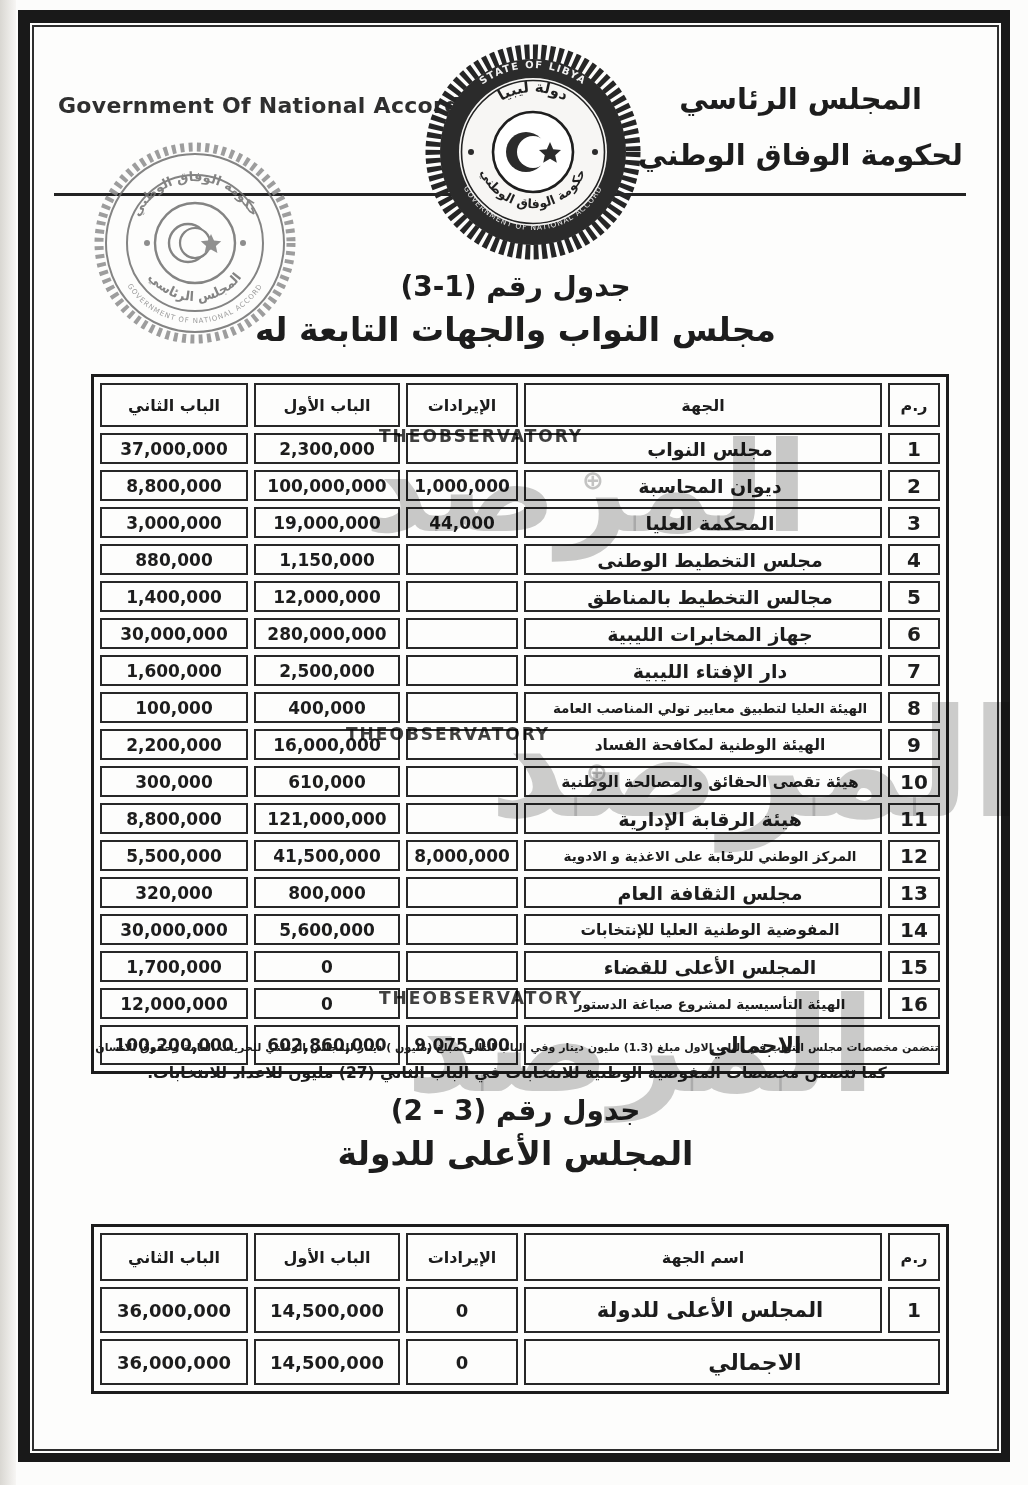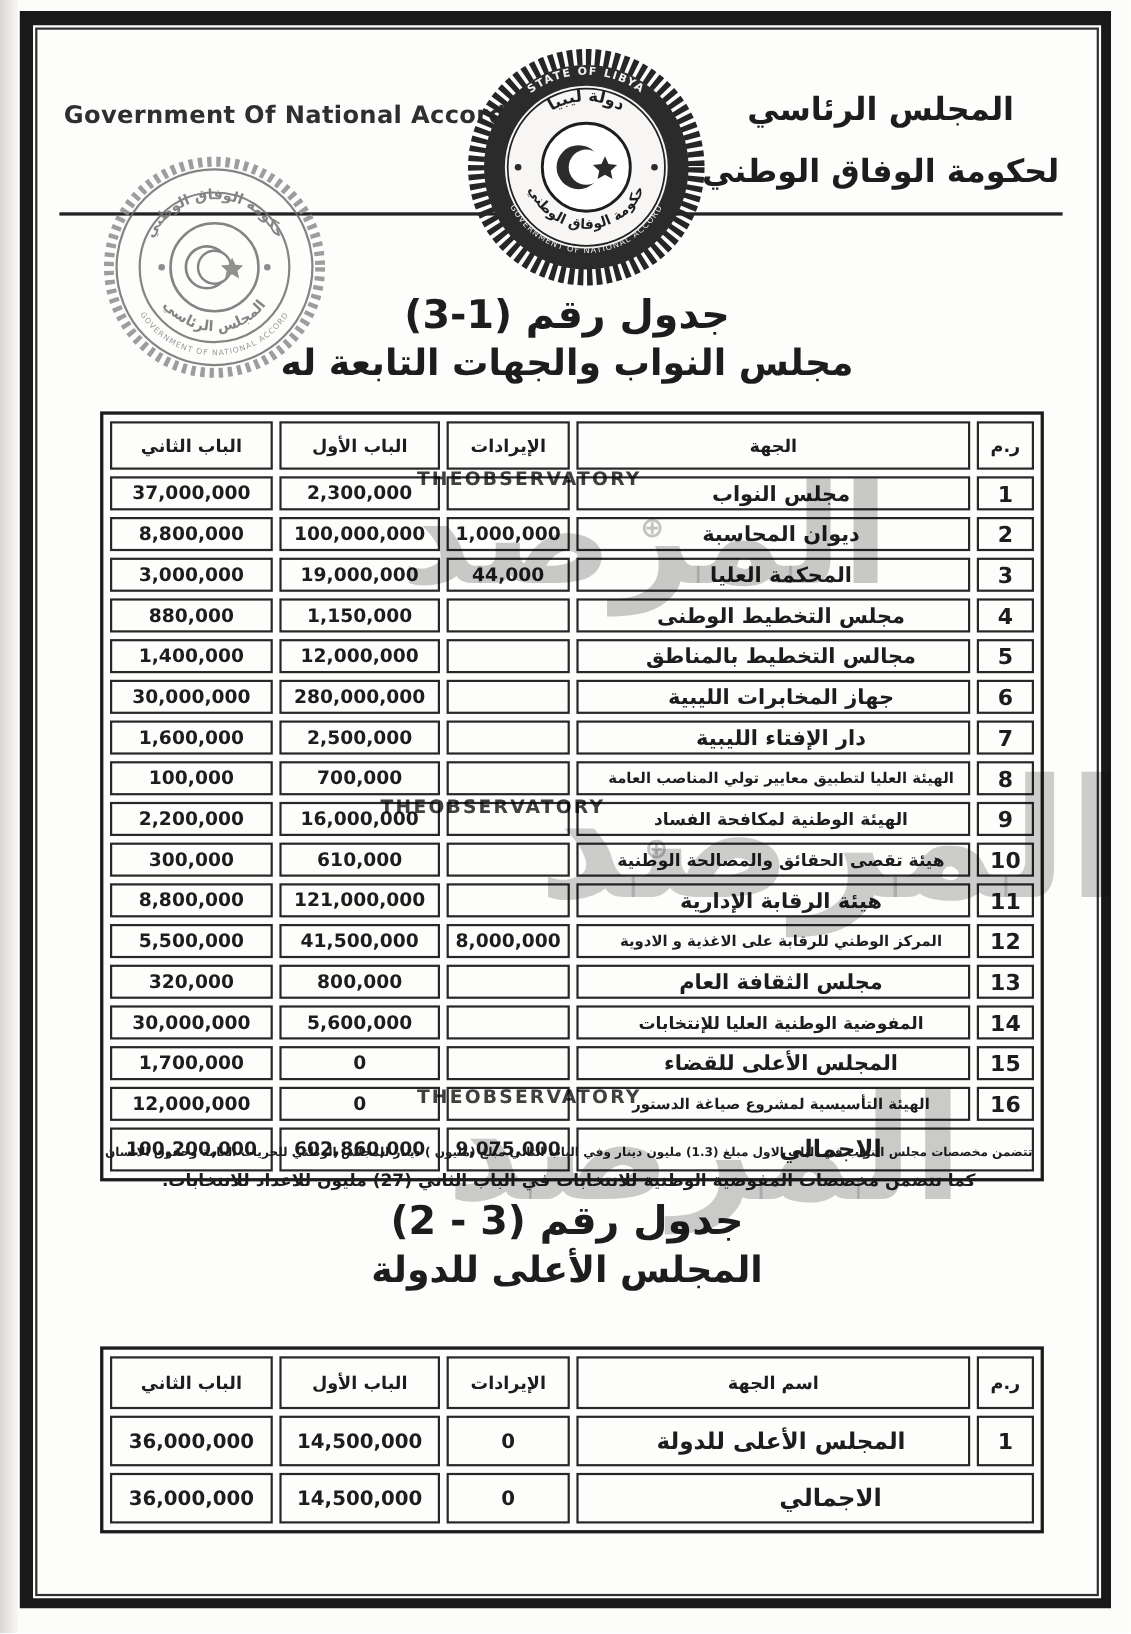--- a/index.html
+++ b/index.html
@@ -15,21 +15,21 @@
   .eng-head{position:absolute;left:24px;top:60px;font-size:22px;font-weight:bold;
             color:#2f2f2f;line-height:38px;letter-spacing:.3px;}
   .ar-head{position:absolute;right:34px;top:44px;font-size:29px;font-weight:bold;
            text-align:center;line-height:56px;direction:rtl;}
   .head-rule{position:absolute;left:20px;top:166px;width:912px;height:3px;background:#232323;}
   .seal-center{position:absolute;left:391px;top:17px;width:216px;height:216px;}
   .stamp-left{position:absolute;left:55px;top:110px;width:212px;height:212px;opacity:.85;}
 
   
   .tbl-title{position:absolute;left:0;width:100%;text-align:center;direction:rtl;font-weight:bold;}
-  .tbl-title .t1{font-size:36px;line-height:40px;}
+  .tbl-title .t1{font-size:28px;line-height:40px;}
   .tbl-title .t2{font-size:33px;line-height:46px;}
   #title1{top:240px;}
   #title2{top:1064px;}
 
   
   table.budget{position:absolute;left:57px;width:852px;direction:rtl;
                border-collapse:separate;border-spacing:6px;table-layout:fixed;
                border:3px solid #1c1c1c;background:transparent;}
   #table1{top:347px;}
   #table2{top:1197px;}
@@ -207,21 +207,21 @@
               <td class="no-cell">7</td>
               <td class="entity">دار الإفتاء الليبية</td>
               <td></td>
               <td>2,500,000</td>
               <td>1,600,000</td>
             </tr>
             <tr>
               <td class="no-cell">8</td>
               <td class="entity small">الهيئة العليا لتطبيق معايير تولي المناصب العامة</td>
               <td></td>
-              <td>700,000</td>
+              <td>400,000</td>
               <td>100,000</td>
             </tr>
             <tr>
               <td class="no-cell">9</td>
               <td class="entity mid">الهيئة الوطنية لمكافحة الفساد</td>
               <td></td>
               <td>16,000,000</td>
               <td>2,200,000</td>
             </tr>
             <tr>

